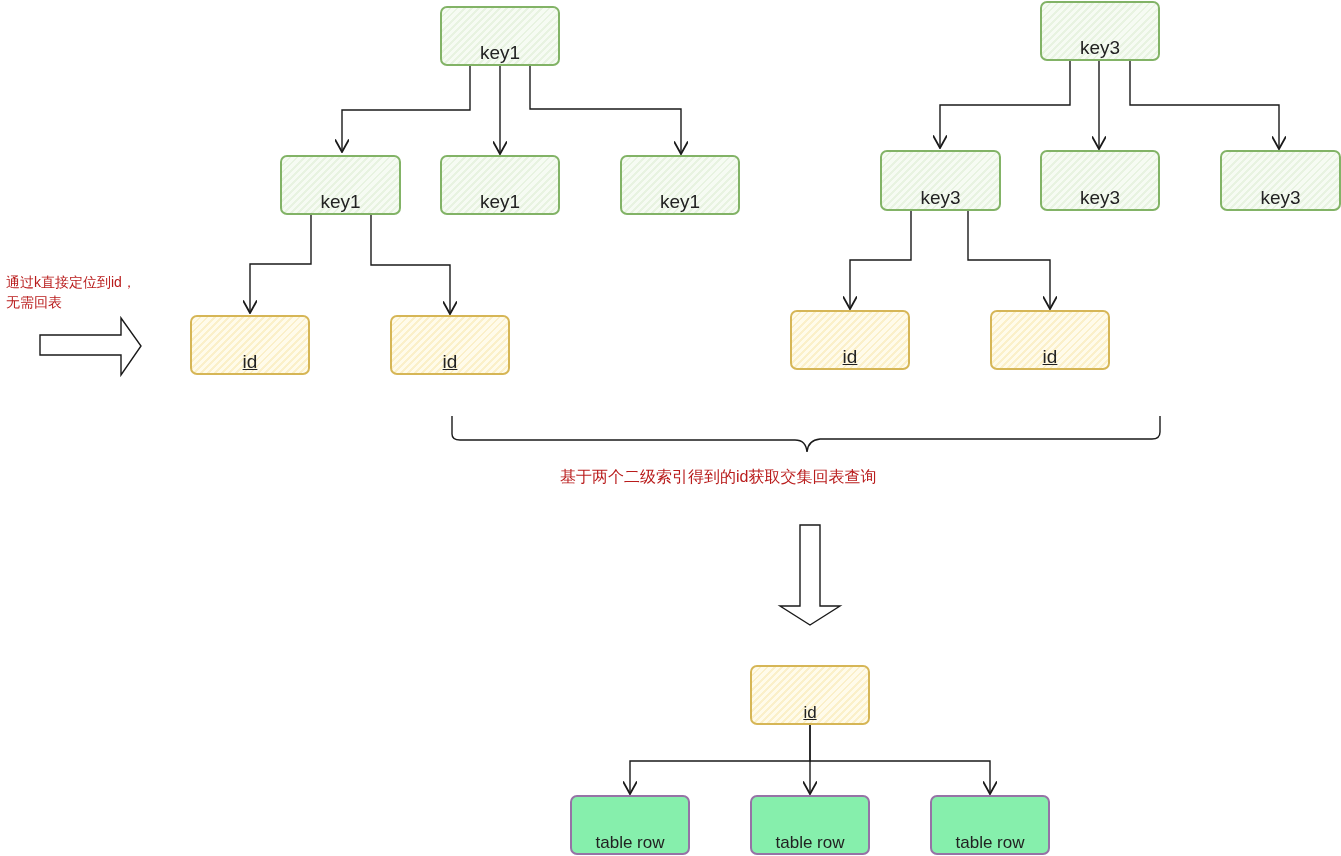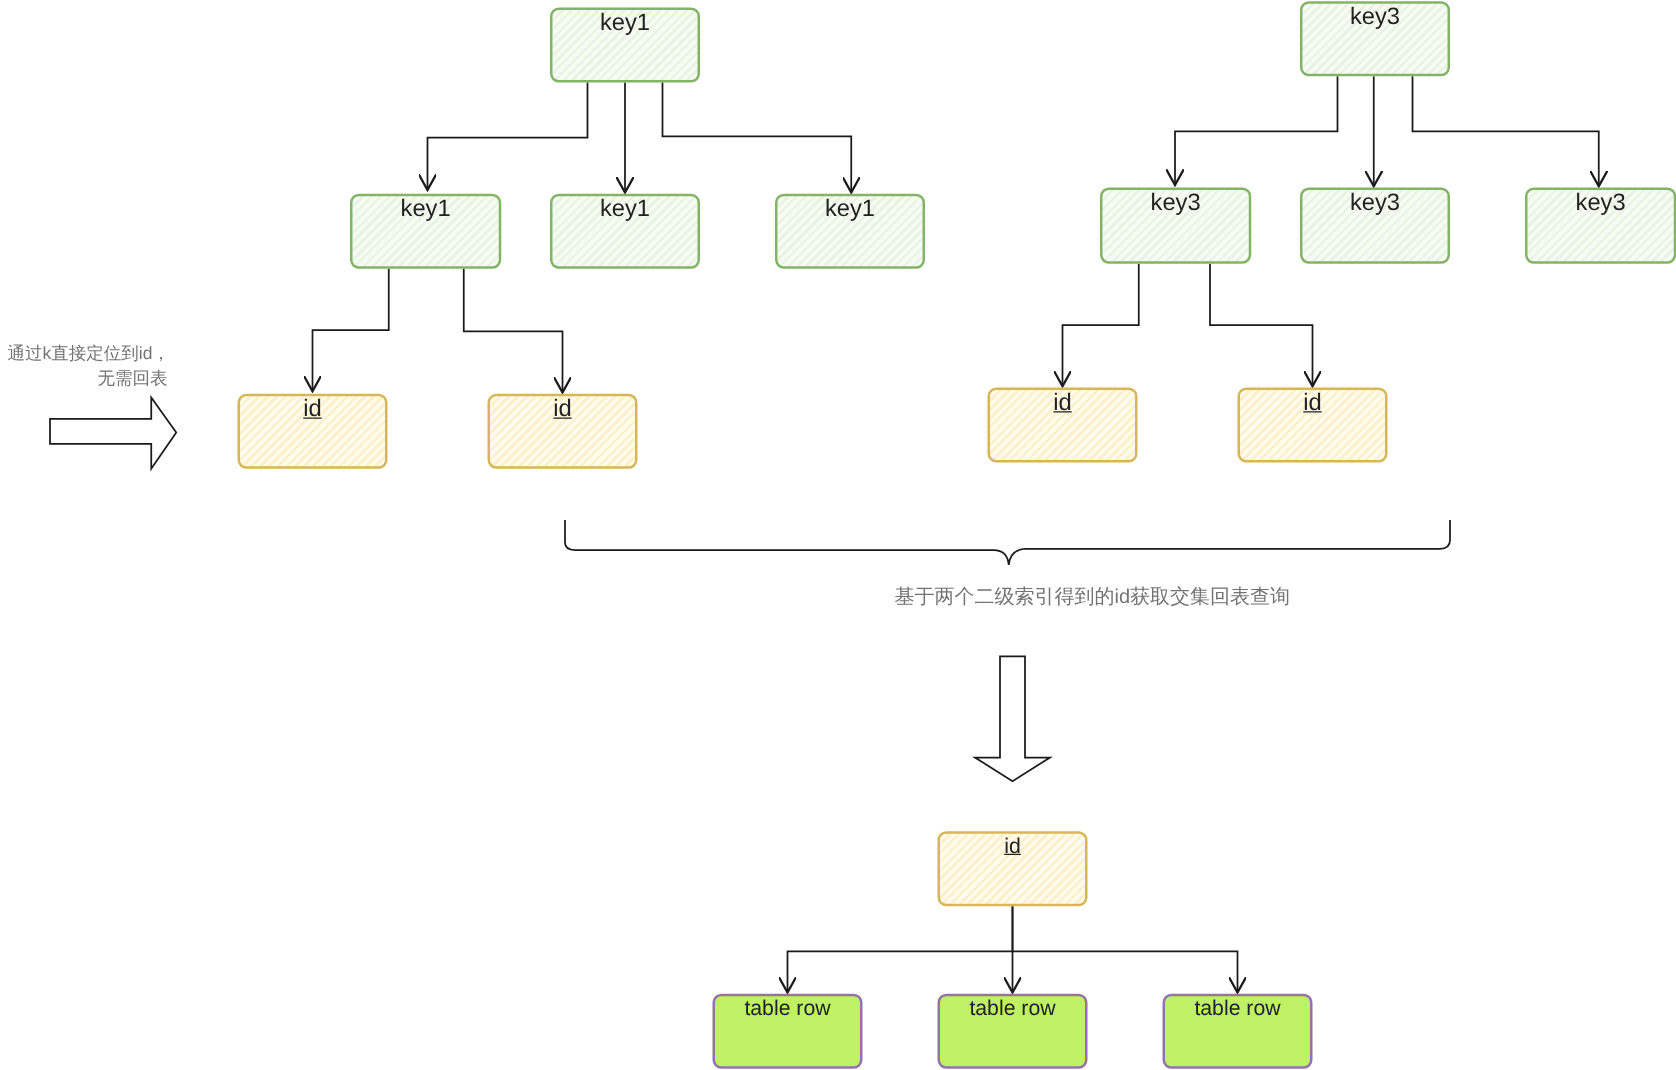--- a/index.html
+++ b/index.html
@@ -1,27 +1,27 @@
 <!DOCTYPE html>
 <html><head>
 <meta charset="utf-8">
 <style>
   html, body { margin: 0; padding: 0; background: #ffffff; }
   body { width: 1341px; height: 856px; position: relative; overflow: hidden;
          font-family: "Liberation Sans", "DejaVu Sans", sans-serif; }
   #canvas { position: absolute; left: 0; top: 0; }
   .node { position: absolute; box-sizing: border-box; border-radius: 7px;
-          display: flex; align-items: flex-start; justify-content: center;
+          display: flex; align-items: flex-end; justify-content: center;
           color: #222; font-size: 19px; }
   .node.green  { border: 2px solid #82b366;
                  background: repeating-linear-gradient(135deg, #e8f3e1 0 2px, #f6fbf3 2px 5px); }
   .node.yellow { border: 2px solid #d6b656;
                  background: repeating-linear-gradient(135deg, #fbf0c9 0 2px, #fffbea 2px 5px); text-decoration: underline; }
-  .node.purple { border: 2px solid #9673a6; background: #bef264; font-size: 17px; }
-  .label { position: absolute; color: #737373; font-size: 15px; text-align: right; white-space: nowrap; }
+  .node.purple { border: 2px solid #9673a6; background: #86efac; font-size: 17px; }
+  .label { position: absolute; color: #b91c1c; font-size: 15px; text-align: left; white-space: nowrap; }
   .label.small { font-size: 14px; line-height: 20px; }
 </style>
 </head>
 <body>
 
 <svg id="canvas" width="1341" height="856">
   <defs>
     <marker id="arr" markerWidth="10" markerHeight="10" refX="5" refY="9" orient="0">
       <path d="M0,0 L5,9 L10,0" fill="none" stroke="#1a1a1a" stroke-width="1.3"></path>
     </marker>
@@ -90,21 +90,21 @@
 </div>
 <div class="node yellow" style="left:990px;top:310px;width:120px;height:60px">
   <span>id</span>
 </div>
 
 <div class="label small" style="left:6px;top:272px;width:128px">
   <div>通过k直接定位到id，</div>
   <div>无需回表</div>
 </div>
 
-<div class="label" style="left:532px;top:467px;width:500px;font-size:16px">基于两个二级索引得到的id获取交集回表查询</div>
+<div class="label" style="left:560px;top:467px;width:500px;font-size:16px">基于两个二级索引得到的id获取交集回表查询</div>
 
 <div class="node yellow" style="left:750px;top:665px;width:120px;height:60px;font-size:17px">
   <span>id</span>
 </div>
 <div class="node purple" style="left:570px;top:795px;width:120px;height:60px">
   <span>table row</span>
 </div>
 <div class="node purple" style="left:750px;top:795px;width:120px;height:60px">
   <span>table row</span>
 </div>

